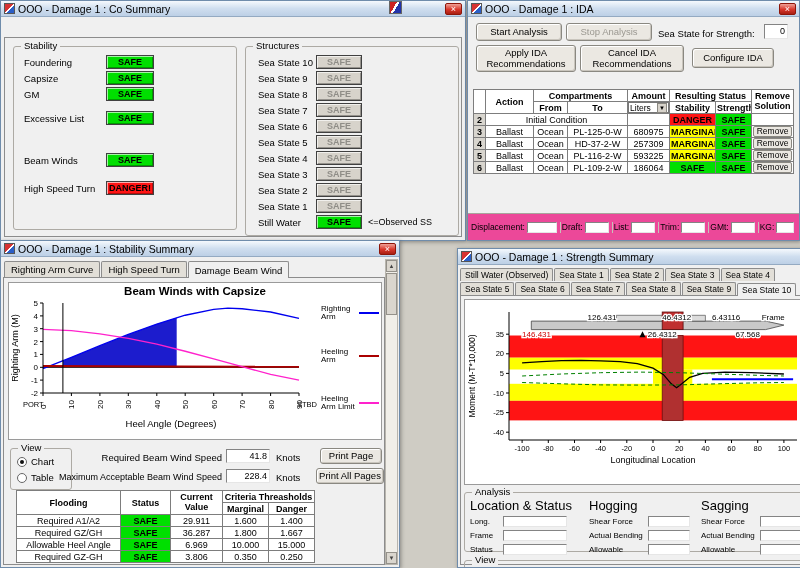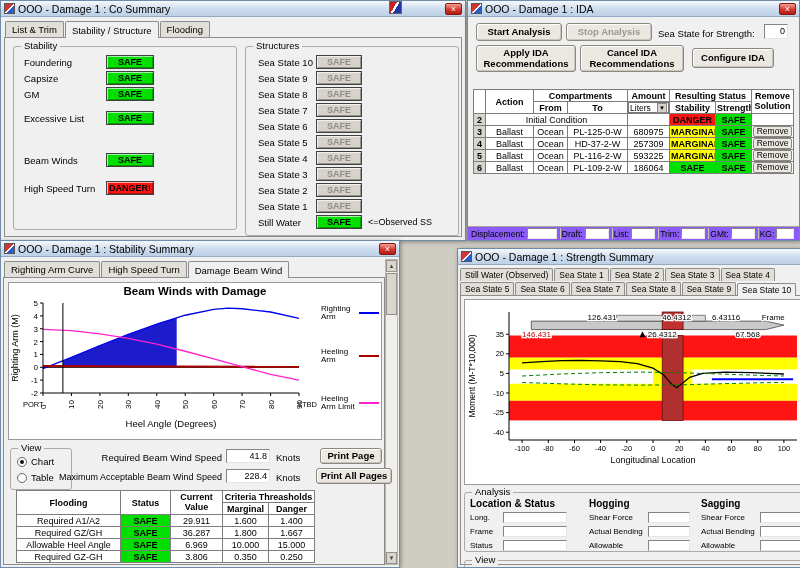--- a/index.html
+++ b/index.html
@@ -16,79 +16,74 @@
   .tab.active{background:#f0f0f0;padding-top:3px;margin-bottom:-1px;z-index:3;}
   .tab.small{font-size:8.5px;padding:1px 4px;}
   .tabpanel{position:absolute;border:1px solid #8c8c8c;background:#f0f0f0;z-index:1;}
   .group{position:absolute;border:1px solid #adaaa4;border-radius:3px;}
   .glabel{position:absolute;top:-7px;left:7px;background:#f0f0f0;padding:0 3px;font-size:9.5px;white-space:nowrap;}
   .lbl{position:absolute;font-size:9.5px;white-space:nowrap;}
   .statusbtn{position:absolute;width:48px;height:14px;font-size:9px;font-weight:bold;text-align:center;line-height:13px;border:1px solid #404040;box-shadow:inset 1px 1px 0 rgba(255,255,255,.65),inset -1px -1px 0 rgba(0,0,0,.3);cursor:pointer;}
   .safe{background:#00df00;color:#000;}
   .danger{background:#ff1414;color:#000;}
   .off{background:#d7d3cb;color:#8f8d87;}
-  .btn{position:absolute;display:flex;align-items:center;justify-content:center;background:#ebe8e2;border:1px solid #8a8881;border-radius:3px;box-shadow:inset 1px 1px 0 #fff,inset -1px -1px 0 #c9c5bd;font-size:9.5px;text-align:center;line-height:1.15;cursor:pointer;white-space:normal;font-weight:bold;}
+  .btn{position:absolute;display:flex;align-items:center;justify-content:center;background:#ebe8e2;border:1px solid #8a8881;border-radius:3px;box-shadow:inset 1px 1px 0 #fff,inset -1px -1px 0 #c9c5bd;font-size:9.5px;text-align:center;line-height:1.15;cursor:pointer;white-space:normal;}
   .btn.disabled{color:#9b9891;}
   .field{position:absolute;background:#fff;border:1px solid;border-color:#848484 #e6e6e6 #e6e6e6 #848484;font-size:9px;overflow:hidden;}
   table.grid{position:absolute;border-collapse:collapse;table-layout:fixed;background:#fff;}
   .grid th,.grid td{border:1px solid #7d7d7d;font-size:9px;padding:0 1px;overflow:hidden;white-space:nowrap;text-align:center;height:12px;}
   .grid th{font-weight:bold;background:#fff;vertical-align:middle;}
   .rownum{background:#d8d5ce;font-weight:bold;}
   .tleft{text-align:left;padding-left:2px;}
   .tright{text-align:right;padding-right:2px;}
   .scell{font-size:8px;font-weight:bold;}
   .removebtn{width:100%;height:11px;font-size:8.5px;line-height:9px;background:#ebe8e2;border:1px solid #8a8881;border-radius:2px;cursor:pointer;}
   .combo{display:flex;align-items:center;justify-content:space-between;background:#fff;border:1px solid #777;height:11px;padding:0 1px;font-size:8.5px;font-weight:normal;}
   .carrow{font-size:6px;background:#d7d3cb;border:1px solid #8a8881;line-height:8px;padding:0 1px;}
-  .statusbar{position:absolute;left:0;right:0;bottom:0;height:14px;border-top:1px solid #a8a49c;display:flex;align-items:center;padding:0 2px;background:#8b5cf6;overflow:hidden;}
+  .statusbar{position:absolute;left:0;right:0;bottom:0;height:27px;border-top:1px solid #a8a49c;display:flex;align-items:center;padding:0 2px;background:#ec4899;overflow:hidden;}
   .sbitem{display:flex;align-items:center;gap:2px;border-right:1px solid #c6c2ba;padding:0 3px 0 1px;flex:none;}
   .sblabel{font-size:8.5px;white-space:nowrap;}
   .sbfield{position:static;height:11px;flex:none;}
   .chartpanel{position:absolute;background:#fff;border:1px solid #9a9a9a;}
   .ctitle{font-size:11.5px;font-weight:bold;text-align:center;padding-top:2px;}
   .chartrow{display:flex;}
   .legend{width:58px;display:flex;flex-direction:column;font-size:8px;}
   .leg-item{display:flex;align-items:center;gap:2px;}
   .leg-item:nth-child(1){margin-top:8px;}
   .leg-item:nth-child(2){margin-top:26px;}
   .leg-item:nth-child(3){margin-top:30px;}
   .leg-text{flex:1;line-height:1.05;}
   .leg-line{width:20px;height:2px;flex:none;}
   .radio{position:absolute;display:flex;align-items:center;gap:4px;font-size:9.5px;cursor:pointer;}
   .rdot{width:10px;height:10px;border-radius:50%;border:1px solid #666;background:#fff;position:relative;flex:none;}
   .radio.selected .rdot::after{content:"";position:absolute;left:2px;top:2px;width:4px;height:4px;border-radius:50%;background:#111;}
   .vscroll{position:absolute;width:13px;background:#f1efe9;border:1px solid #b8b5ad;}
   .sbbtn{position:absolute;left:0;width:11px;height:12px;background:#dad6ce;border:1px solid #94918a;font-size:6px;line-height:11px;text-align:center;color:#444;cursor:pointer;}
   .sbthumb{position:absolute;left:0;width:11px;background:#dad6ce;border:1px solid #94918a;}
   .acol{position:absolute;top:5px;}
-  .ahead{font-size:10px;margin-bottom:2px;white-space:nowrap;font-weight:bold;}
+  .ahead{font-size:13px;margin-bottom:2px;white-space:nowrap;}
   .arow{display:flex;align-items:center;margin-bottom:2px;height:12px;gap:3px;}
   .albl{font-size:8px;white-space:nowrap;}
   .afield{position:static;height:11px;flex:none;}
   .stray-icon{position:absolute;left:389px;top:1px;width:13px;height:13px;background:linear-gradient(120deg,#cc2222 0 40%,#ffffff 40% 55%,#2233aa 55% 100%);border:1px solid #666;z-index:40;}
 </style>
 </head>
 <body>
 
 <div id="desktop">
 
   <div class="stray-icon"></div>
 
   <div class="window" style="left:0;top:0;width:466px;height:241px;z-index:10;">
     <div class="titlebar">
       <span class="appicon"></span>
       <span class="ttext">OOO - Damage 1 : Co Summary</span>
       <span class="closebtn">×</span>
     </div>
     <div class="winbody">
-      <div class="tabstrip" style="left:4px;top:2px;height:18px;">
-        <span class="tab">List &amp; Trim</span>
-        <span class="tab active">Stability / Structure</span>
-        <span class="tab">Flooding</span>
-      </div>
       <div class="tabpanel" style="left:3px;right:3px;top:20px;bottom:3px;">
         <div class="group" style="left:8px;top:8px;width:224px;height:184px;">
           <span class="glabel">Stability</span>
           <span class="lbl" style="left:10px;top:10px;">Foundering</span>
           <span class="statusbtn safe" style="left:92px;top:8px;">SAFE</span>
           <span class="lbl" style="left:10px;top:26px;">Capsize</span>
           <span class="statusbtn safe" style="left:92px;top:24px;">SAFE</span>
           <span class="lbl" style="left:10px;top:42px;">GM</span>
           <span class="statusbtn safe" style="left:92px;top:40px;">SAFE</span>
           <span class="lbl" style="left:10px;top:66px;">Excessive List</span>
@@ -262,21 +257,21 @@
       <span class="closebtn">×</span>
     </div>
     <div class="winbody">
       <div class="tabstrip" style="left:3px;top:2px;height:18px;">
         <span class="tab">Righting Arm Curve</span>
         <span class="tab">High Speed Turn</span>
         <span class="tab active">Damage Beam Wind</span>
       </div>
       <div class="tabpanel" style="left:2px;top:20px;width:382px;bottom:2px;">
         <div class="chartpanel" style="left:4px;top:4px;width:374px;height:158px;">
-          <div class="ctitle">Beam Winds with Damage</div>
+          <div class="ctitle">Beam Winds with Capsize</div>
           <div class="chartrow">
             <svg id="beam-svg" width="312" height="138">
                 <polygon points="53.9,69.4 53.9,63.9 62.4,60.3 90.9,48.7 119.3,37.4 147.8,27.1 167.7,20.8 167.7,69.6" fill="#1c1ccd"></polygon>
                 <line x1="34" y1="70.3" x2="290" y2="70.3" stroke="#000" stroke-width="1"></line>
                 <polyline fill="none" stroke="#0000ee" stroke-width="1.4" points="34.0,71.6 62.4,60.3 90.9,48.7 119.3,37.4 147.8,27.1 176.2,18.2 204.7,12.4 218.9,11.1 233.1,11.8 261.6,15.0 290.0,21.4"></polyline>
                 <polyline fill="none" stroke="#aa0000" stroke-width="2" points="34.0,69.0 162.0,69.4 290.0,69.8"></polyline>
                 <polyline fill="none" stroke="#ff22cc" stroke-width="1.4" points="34.0,32.4 62.4,33.6 90.9,36.9 119.3,41.4 147.8,47.1 176.2,54.2 204.7,61.9 233.1,69.6 261.6,77.4 290.0,83.1"></polyline>
                 <line x1="53.9" y1="6" x2="53.9" y2="96" stroke="#000" stroke-width="1"></line>
                 <line x1="34" y1="6" x2="34" y2="96" stroke="#000"></line>
                 <line x1="34" y1="96" x2="290" y2="96" stroke="#000"></line>
@@ -348,21 +343,21 @@
               <span>Table</span>
             </div>
         </div>
         <span class="lbl" style="left:48px;top:174px;width:170px;text-align:right;">Required Beam Wind Speed</span>
         <span class="field" style="left:222px;top:171px;width:44px;height:14px;text-align:right;line-height:12px;padding-right:2px;">41.8</span>
         <span class="lbl" style="left:272px;top:174px;">Knots</span>
         <span class="lbl" style="left:48px;top:194px;width:170px;text-align:right;font-size:9px;">Maximum Acceptable Beam Wind Speed</span>
         <span class="field" style="left:222px;top:191px;width:44px;height:14px;text-align:right;line-height:12px;padding-right:2px;">228.4</span>
         <span class="lbl" style="left:272px;top:194px;">Knots</span>
         <button class="btn" style="left:316px;top:170px;width:62px;height:16px;">Print Page</button>
-        <button class="btn" style="left:312px;top:190px;width:76px;height:16px;">Print All Pages</button>
+        <button class="btn" style="left:312px;top:190px;width:68px;height:16px;">Print All Pages</button>
 
         <table class="grid" style="left:12px;top:212px;width:298px;">
           <colgroup>
               <col style="width:104px">
               <col style="width:50px">
               <col style="width:52px">
               <col style="width:46px">
               <col style="width:46px">
             </colgroup>
           <tbody>

